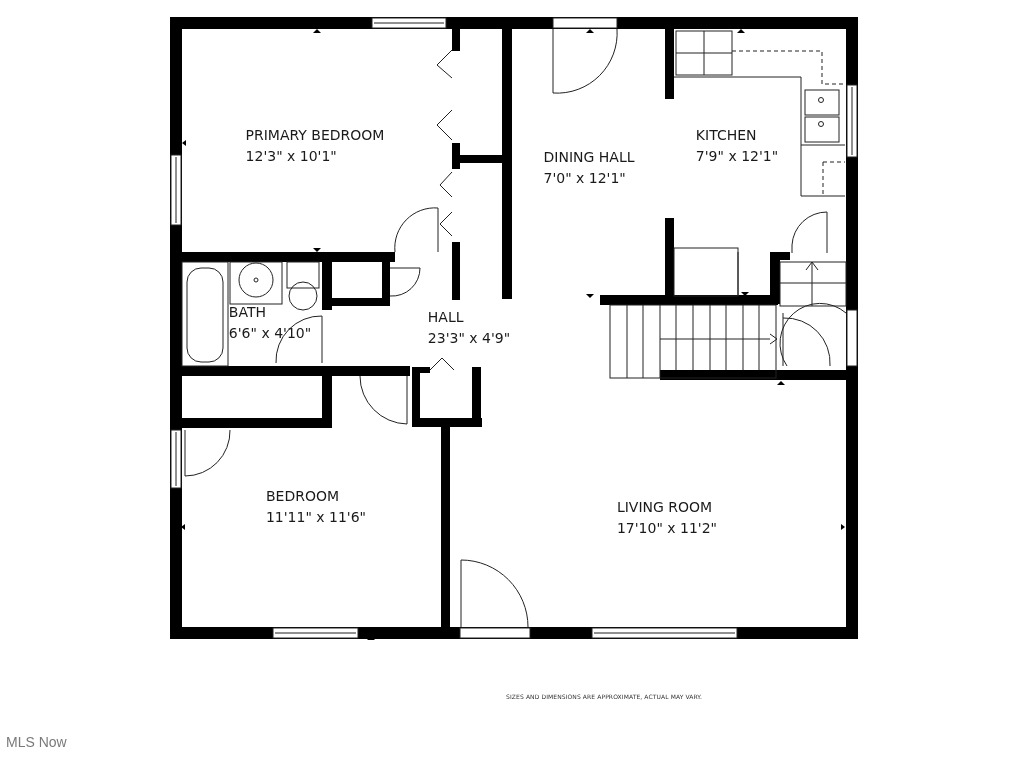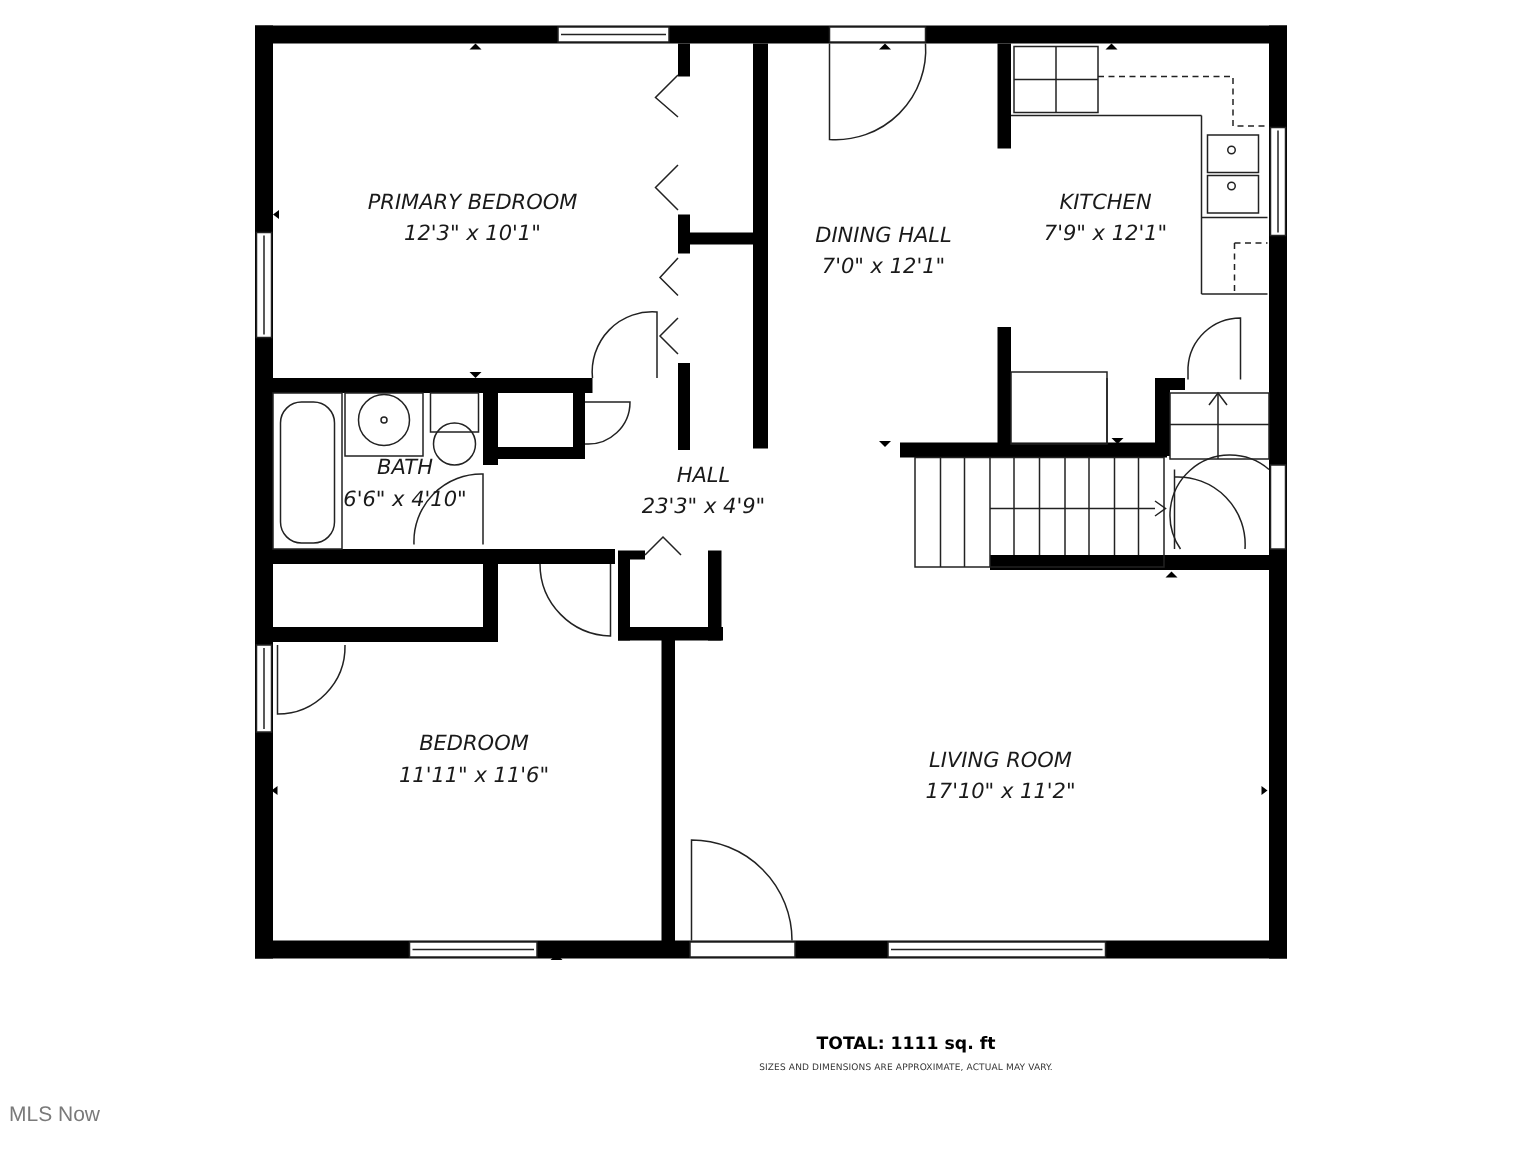--- a/index.html
+++ b/index.html
@@ -1,18 +1,18 @@
 <!DOCTYPE html>
 <html><head>
 <meta charset="utf-8">
 <style>
   html, body { margin:0; padding:0; background:#ffffff; }
   body { width:1024px; height:768px; position:relative; overflow:hidden; font-family:"DejaVu Sans", sans-serif; }
   #plan { position:absolute; left:0; top:0; width:1024px; height:680px; }
-  .room-label { position:absolute; text-align:center; color:#1a1a1a; font-size:14px; line-height:21px; white-space:nowrap; transform:translateX(-50%);font-style:italic; }
+  .room-label { position:absolute; color:#1a1a1a; font-size:14px; line-height:21px; white-space:nowrap; transform:translateX(-50%); }
   .room-label span { display:block; }
   .summary-block { position:absolute; left:604px; top:688px; transform:translateX(-50%); text-align:center; white-space:nowrap; }
   .sum-total { font-weight:bold; font-size:11.5px; line-height:15px; }
   .sum-line { font-size:11.5px; line-height:15px; }
   .sum-disclaimer { font-size:6px; margin-top:5px; color:#333; letter-spacing:0.1px; }
   .brand { position:absolute; left:6px; top:734px; font-family:"Liberation Sans", sans-serif; font-size:14px; color:#7a7a7a; }
 </style>
 </head>
 <body>
 
@@ -189,17 +189,16 @@
 <div class="room-label" style="left:316px; top:486px;">
   <span>BEDROOM</span>
   <span>11'11" x 11'6"</span>
 </div>
 <div class="room-label" style="left:667px; top:497px;">
   <span>LIVING ROOM</span>
   <span>17'10" x 11'2"</span>
 </div>
 
 <div class="summary-block">
-  <div class="sum-total">TOTAL: 1111 sq. ft</div>
   <div class="sum-disclaimer">SIZES AND DIMENSIONS ARE APPROXIMATE, ACTUAL MAY VARY.</div>
 </div>
 
 <div class="brand">MLS Now</div>
 
 </body></html>

